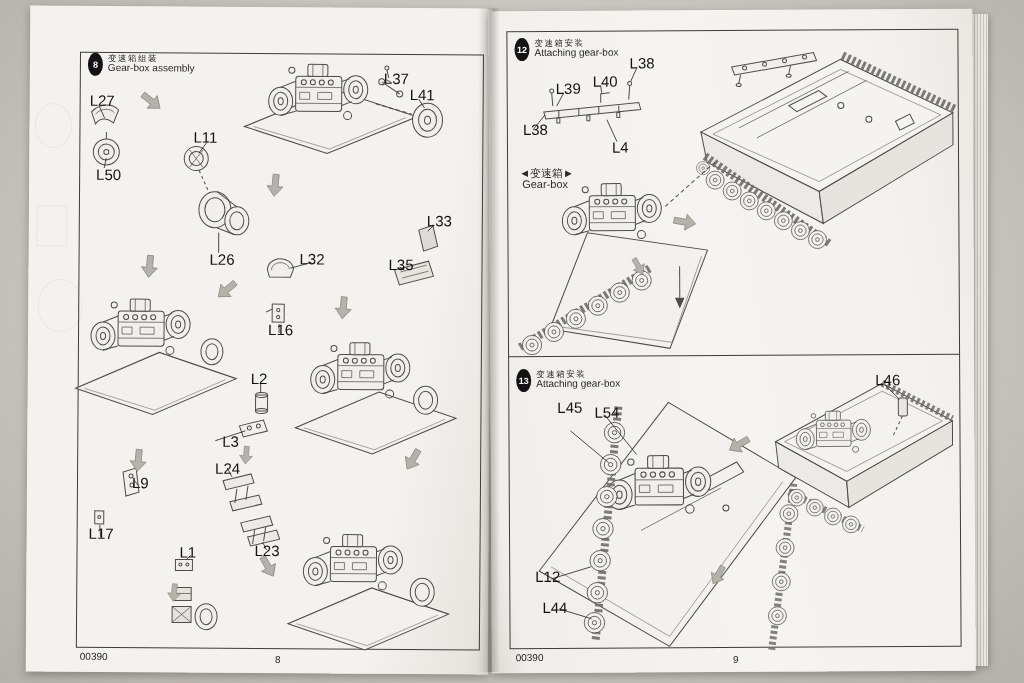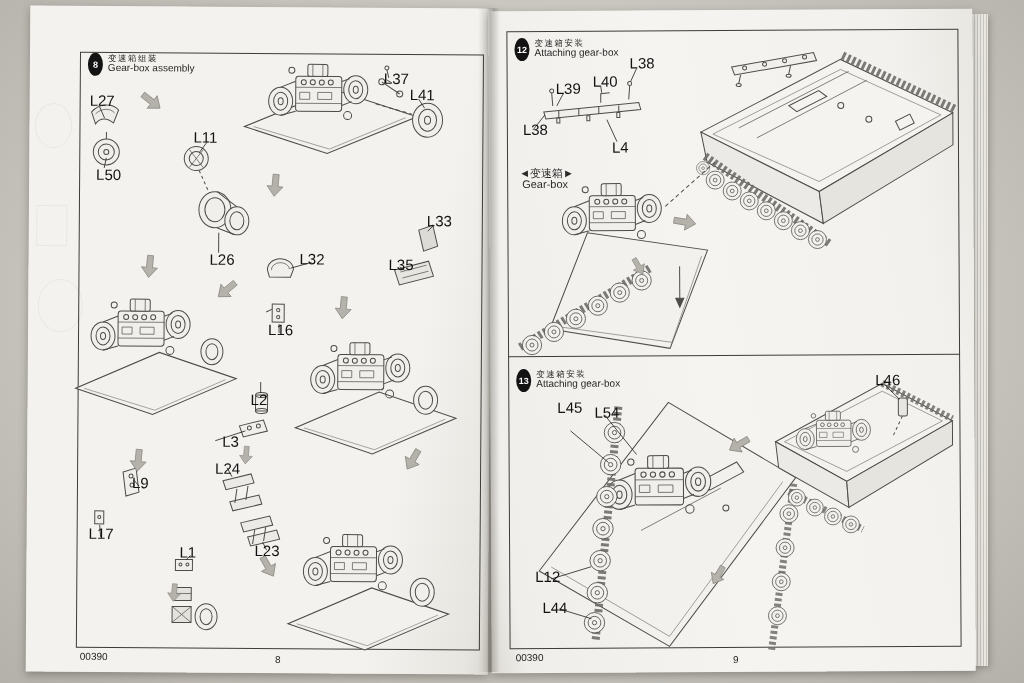--- a/index.html
+++ b/index.html
@@ -261,21 +261,21 @@
     <span class="plabel" style="left:60px;top:90px">L27</span>
     <span class="plabel" style="left:67px;top:164px">L50</span>
     <span class="plabel" style="left:164px;top:126px">L11</span>
     <span class="plabel" style="left:181px;top:248px">L26</span>
     <span class="plabel" style="left:354px;top:66px">L37</span>
     <span class="plabel" style="left:380px;top:82px">L41</span>
     <span class="plabel" style="left:398px;top:208px">L33</span>
     <span class="plabel" style="left:360px;top:252px">L35</span>
     <span class="plabel" style="left:271px;top:247px">L32</span>
     <span class="plabel" style="left:240px;top:318px">L16</span>
-    <span class="plabel" style="left:223px;top:388px">L2</span>
+    <span class="plabel" style="left:223px;top:367px">L2</span>
     <span class="plabel" style="left:195px;top:430px">L3</span>
     <span class="plabel" style="left:105px;top:472px">L9</span>
     <span class="plabel" style="left:62px;top:523px">L17</span>
     <span class="plabel" style="left:188px;top:457px">L24</span>
     <span class="plabel" style="left:228px;top:539px">L23</span>
     <span class="plabel" style="left:153px;top:541px">L1</span>
 
     <div class="footer-code" style="left:54px;top:645px">00390</div>
     <div class="page-num" style="left:50px;top:647px;width:404px">8</div>
   </div>

